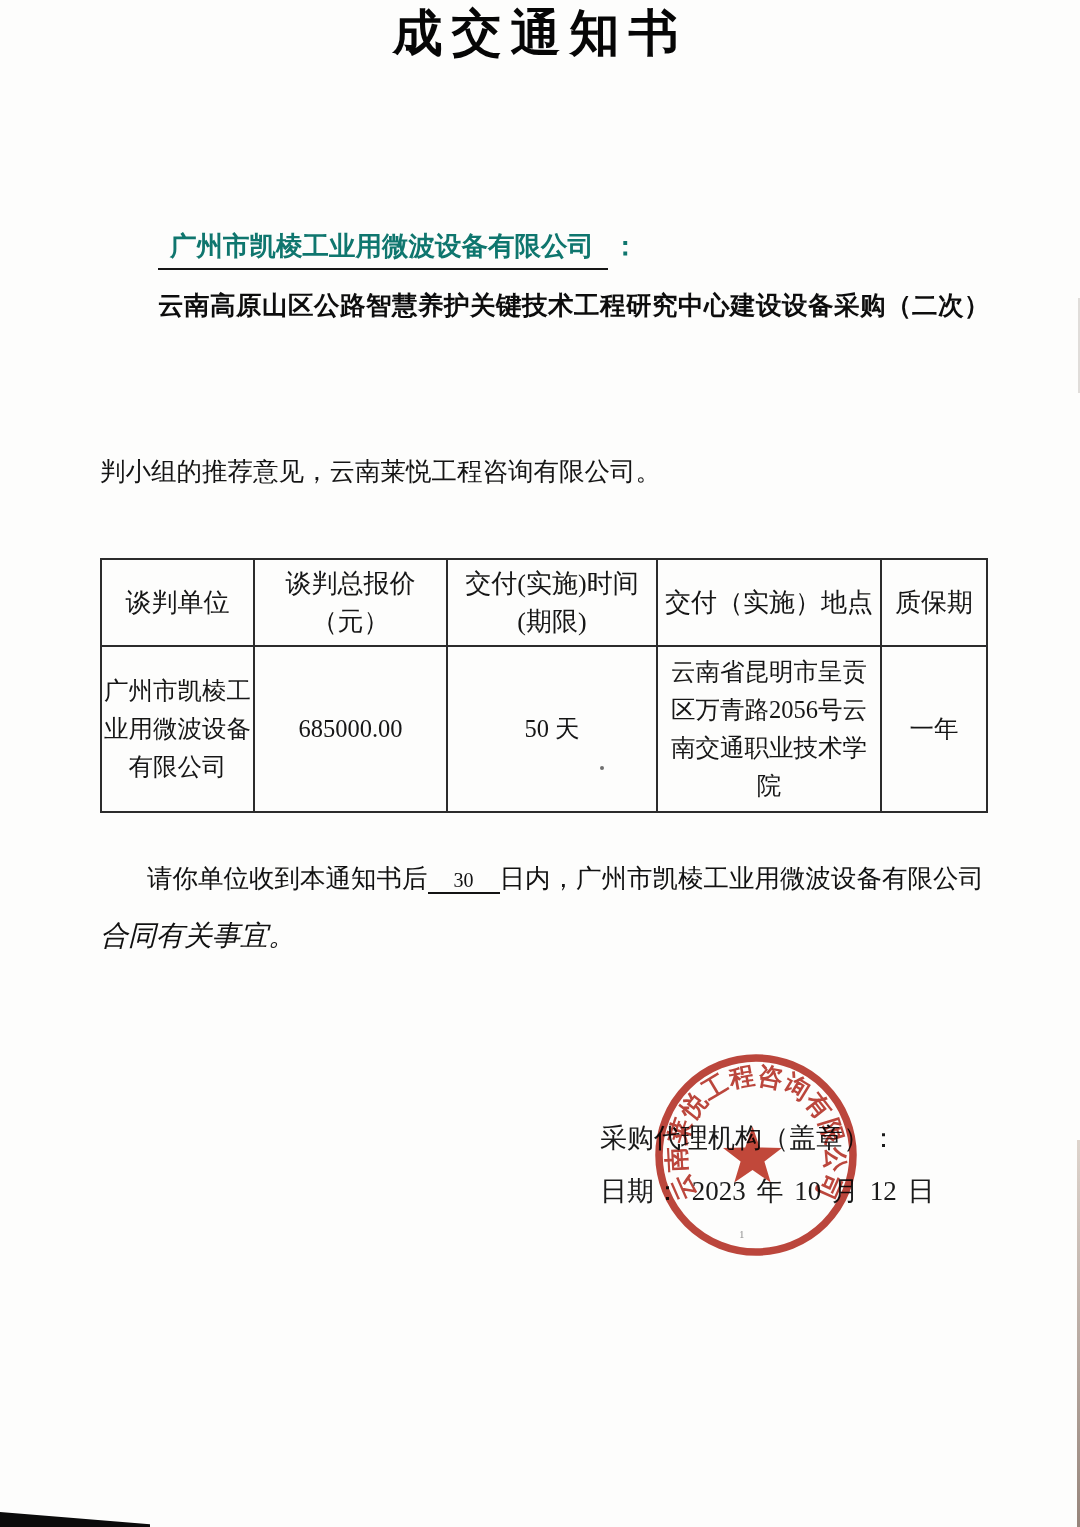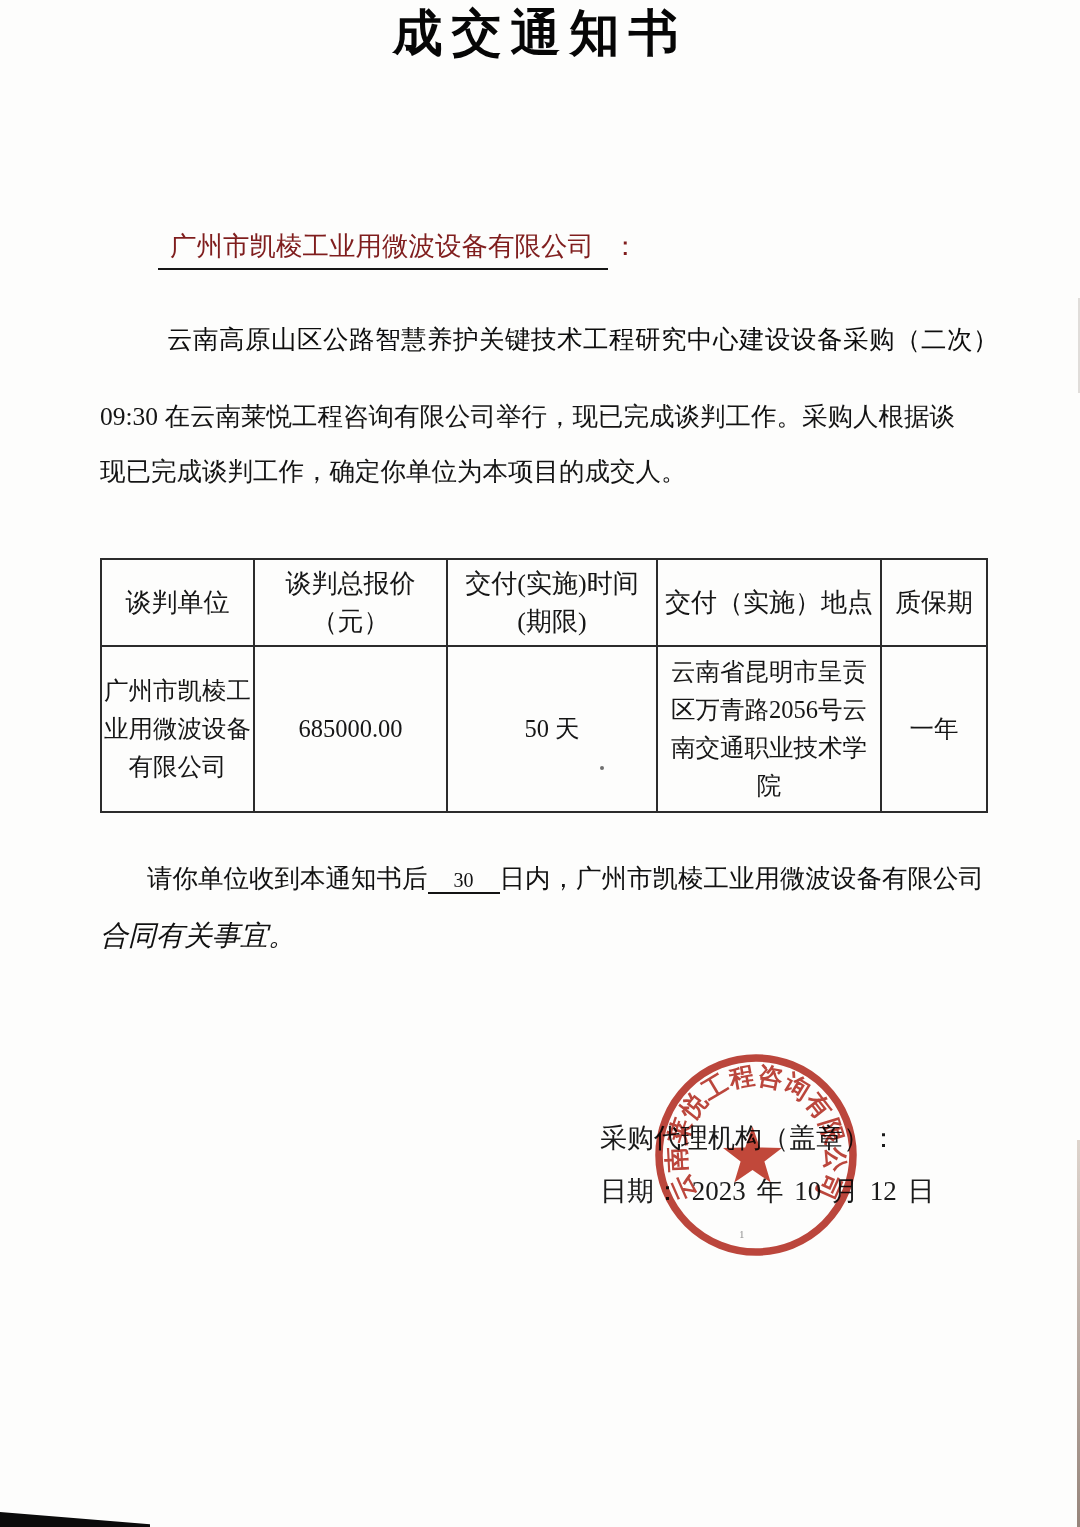--- a/index.html
+++ b/index.html
@@ -15,30 +15,30 @@
   .abs{position:absolute;white-space:nowrap;}
   
   .doc-title{
     left:0;top:130;width:1080px;
     text-align:center;
     font-size:50px;font-weight:bold;letter-spacing:9px;
     color:#060606;
     font-family:"Liberation Serif","DejaVu Serif",serif;
   }
   
-  .addressee{left:158px;top:228px;font-size:26.5px;font-weight:normal;color:#7f1d1d;}
+  .addressee{left:158px;top:228px;font-size:26.5px;font-weight:bold;color:#0f766e;}
   .addressee .uline{
     display:inline-block;
     padding:0 14px 4px 12px;
     border-bottom:2.5px solid #161616;
   }
   .addressee .colon{padding-left:4px;}
   
   .bodyline{font-size:25.5px;color:#141414;line-height:1.2;}
-  .p1l1{left:167px;top:291px;font-weight:normal;letter-spacing:0.5px;color:#0d0d0d;margin-top:34px;}
+  .p1l1{left:158px;top:291px;font-weight:bold;letter-spacing:0.5px;color:#0d0d0d;}
   .p1l2{left:86px;top:346px;}
   .p1l2 .b{font-weight:bold;color:#0c0c0c;}
   .p1l3{left:100px;top:402px;}
   .p1l4{left:100px;top:457px;}
   
   .award-table{
     position:absolute;left:100px;top:558px;
     width:886px;
     border-collapse:collapse;
     table-layout:fixed;
@@ -99,23 +99,22 @@
 
   <div class="abs doc-title">成交通知书</div>
 
   <div class="abs addressee">
     <span class="uline">广州市凯棱工业用微波设备有限公司</span><span class="colon">：</span>
   </div>
 
   <div class="abs bodyline p1l1">云南高原山区公路智慧养护关键技术工程研究中心建设设备采购（二次）</div>
 
 
-  <div class="abs bodyline p1l3">09:30 在云南莱悦工程咨询有限公司举行，现已完成谈判工作。采购人根据谈</div>
 
-  <div class="abs bodyline p1l4">现已完成谈判工作，确定你单位为本项目的成交人。</div>
+  <div class="abs bodyline p1l4">判小组的推荐意见，云南莱悦工程咨询有限公司。</div>
 
   <table class="award-table">
     <colgroup>
       <col style="width:153px">
         <col style="width:193px">
         <col style="width:210px">
         <col style="width:224px">
         <col style="width:106px">
     </colgroup>
     <thead>

